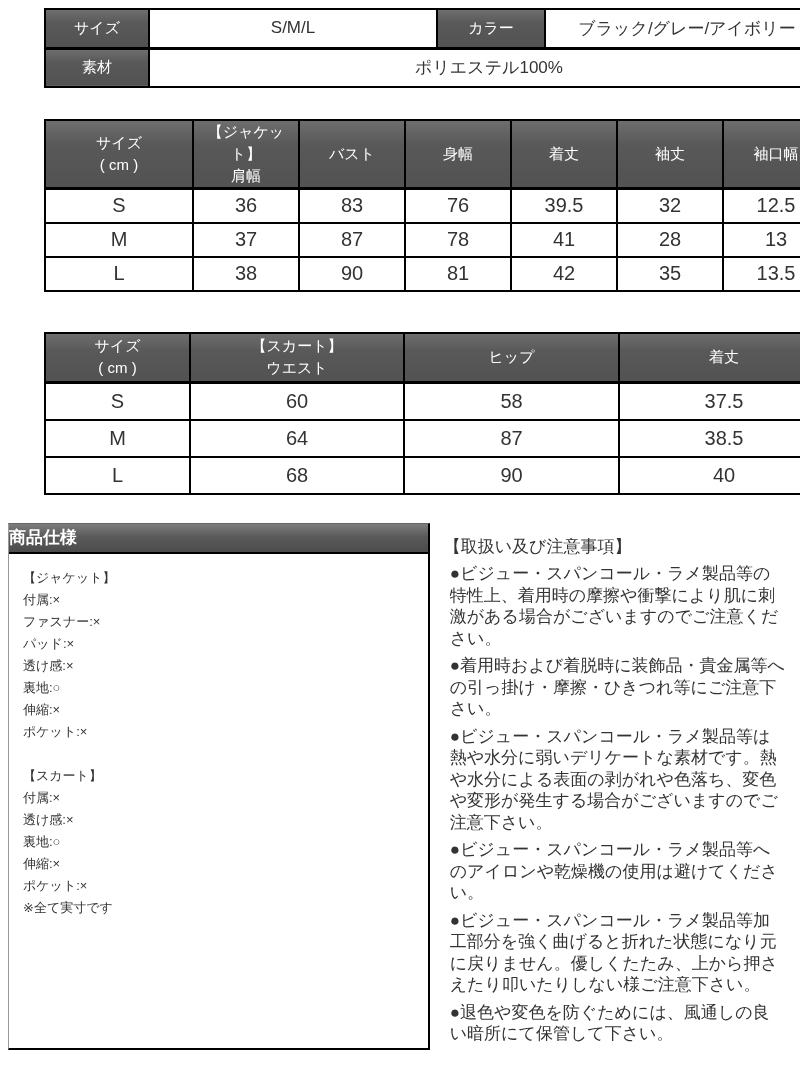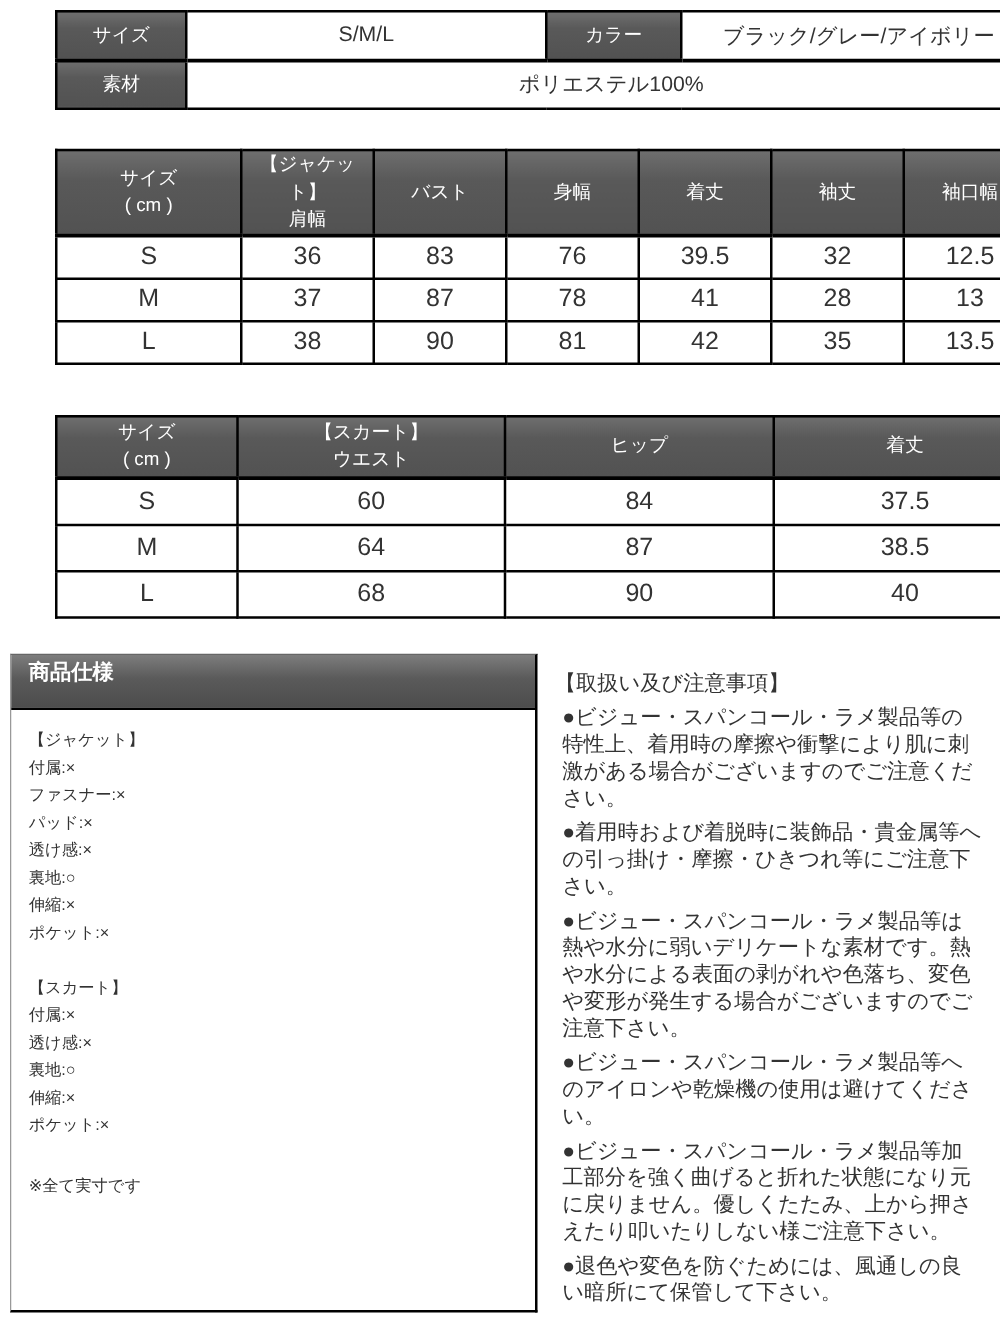--- a/index.html
+++ b/index.html
@@ -42,38 +42,37 @@
   .spec-box {
     width: 425px;
     height: 527px;
     border-top: 1px solid #666666;
     border-left: 1px solid #999999;
     border-right: 2px solid #000000;
     border-bottom: 2px solid #000000;
     background: #ffffff;
   }
   .spec-bar {
-    height: 44px;
+    height: 30px;
     background: linear-gradient(180deg, #7d7d7d 0%, #5a5a5a 45%, #4c4c4c 100%);
     border-bottom: 2px solid #000000;
     color: #ffffff;
     font-weight: bold;
     font-size: 17px;
     line-height: 28px;
-    padding-left: 14px;
     text-align: left;
   }
   .spec-content {
     padding: 13px 14px;
     font-size: 13px;
     line-height: 22px;
     text-align: left;
   }
   .spec-group-skirt { margin-top: 22px; }
-  .spec-note { margin-top: 27px; }
+  .spec-note { }
 
   .notes {
     margin-left: 14px;
     width: 351px;
     padding-top: 13px;
     font-size: 17px;
     line-height: 21.5px;
     text-align: left;
     color: #333333;
   }
@@ -177,21 +176,21 @@
       <td class="dark">
         <span>【スカート】</span><br>
         <span>ウエスト</span>
       </td>
       <td class="dark">ヒップ</td>
       <td class="dark">着丈</td>
     </tr>
     <tr>
       <td>S</td>
       <td>60</td>
-      <td>84</td>
+      <td>58</td>
       <td>37.5</td>
     </tr>
     <tr>
       <td>M</td>
       <td>64</td>
       <td>87</td>
       <td>38.5</td>
     </tr>
     <tr>
       <td>L</td>

